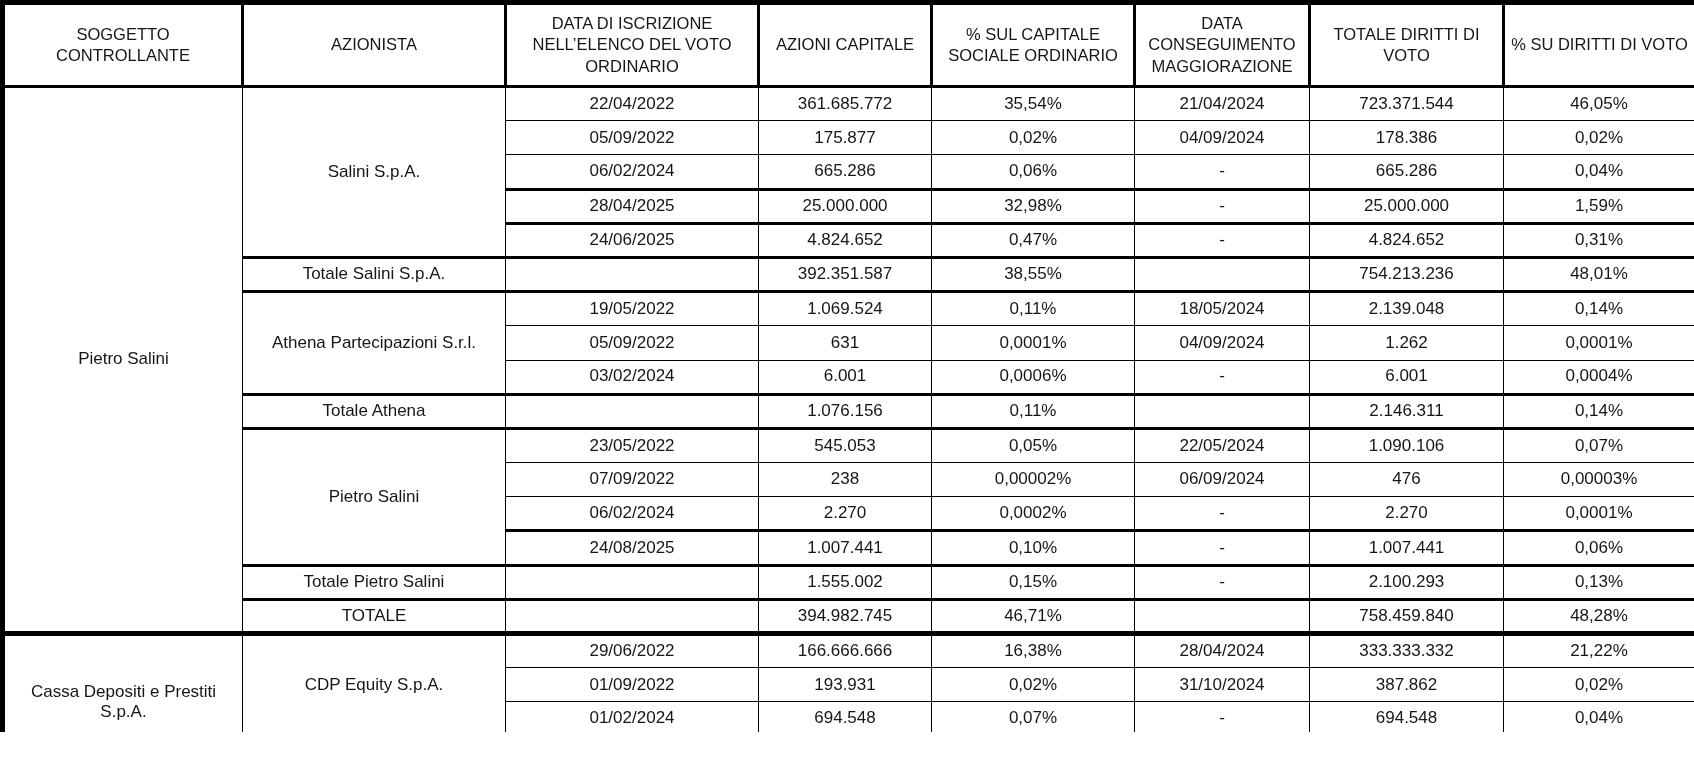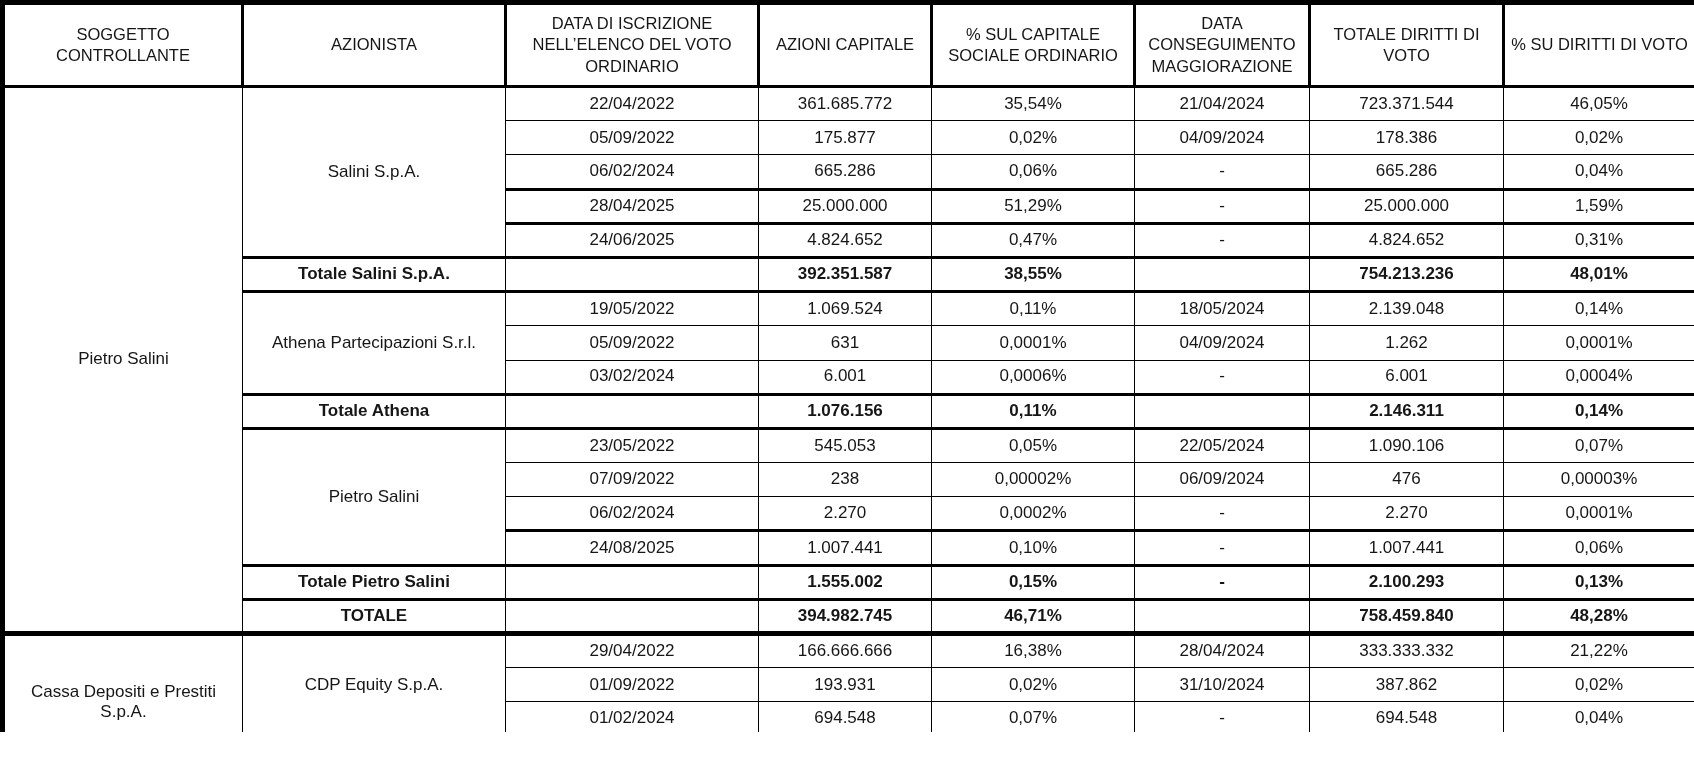--- a/index.html
+++ b/index.html
@@ -41,21 +41,21 @@
     line-height: 1.2;
   }
   td.controller {
     border-right-width: 3px;
     font-size: 17px;
   }
   td.azionista { border-right-width: 2px; }
   tr.total > td {
     border-top-width: 3px;
     border-bottom-width: 3px;
-    font-weight: 700;
+    font-weight: 400;
   }
   tr.thick-top > td { border-top-width: 3px; }
   tr.section-start > td { border-top-width: 5px; }
 </style>
 </head>
 <body>
 
 <div class="page">
 <table class="register">
   <colgroup>
@@ -104,21 +104,21 @@
       <td>06/02/2024</td>
       <td>665.286</td>
       <td>0,06%</td>
       <td>-</td>
       <td>665.286</td>
       <td>0,04%</td>
     </tr>
     <tr class="thick-top">
       <td>28/04/2025</td>
       <td>25.000.000</td>
-      <td>51,29%</td>
+      <td>32,98%</td>
       <td>-</td>
       <td>25.000.000</td>
       <td>1,59%</td>
     </tr>
     <tr class="thick-top">
       <td>24/06/2025</td>
       <td>4.824.652</td>
       <td>0,47%</td>
       <td>-</td>
       <td>4.824.652</td>
@@ -215,21 +215,21 @@
       <td>394.982.745</td>
       <td>46,71%</td>
       <td></td>
       <td>758.459.840</td>
       <td>48,28%</td>
     </tr>
 
     <tr class="section-start">
       <td class="controller" rowspan="4">Cassa Depositi e Prestiti S.p.A.</td>
       <td class="azionista" rowspan="3">CDP Equity S.p.A.</td>
-      <td>29/04/2022</td>
+      <td>29/06/2022</td>
       <td>166.666.666</td>
       <td>16,38%</td>
       <td>28/04/2024</td>
       <td>333.333.332</td>
       <td>21,22%</td>
     </tr>
     <tr>
       <td>01/09/2022</td>
       <td>193.931</td>
       <td>0,02%</td>

